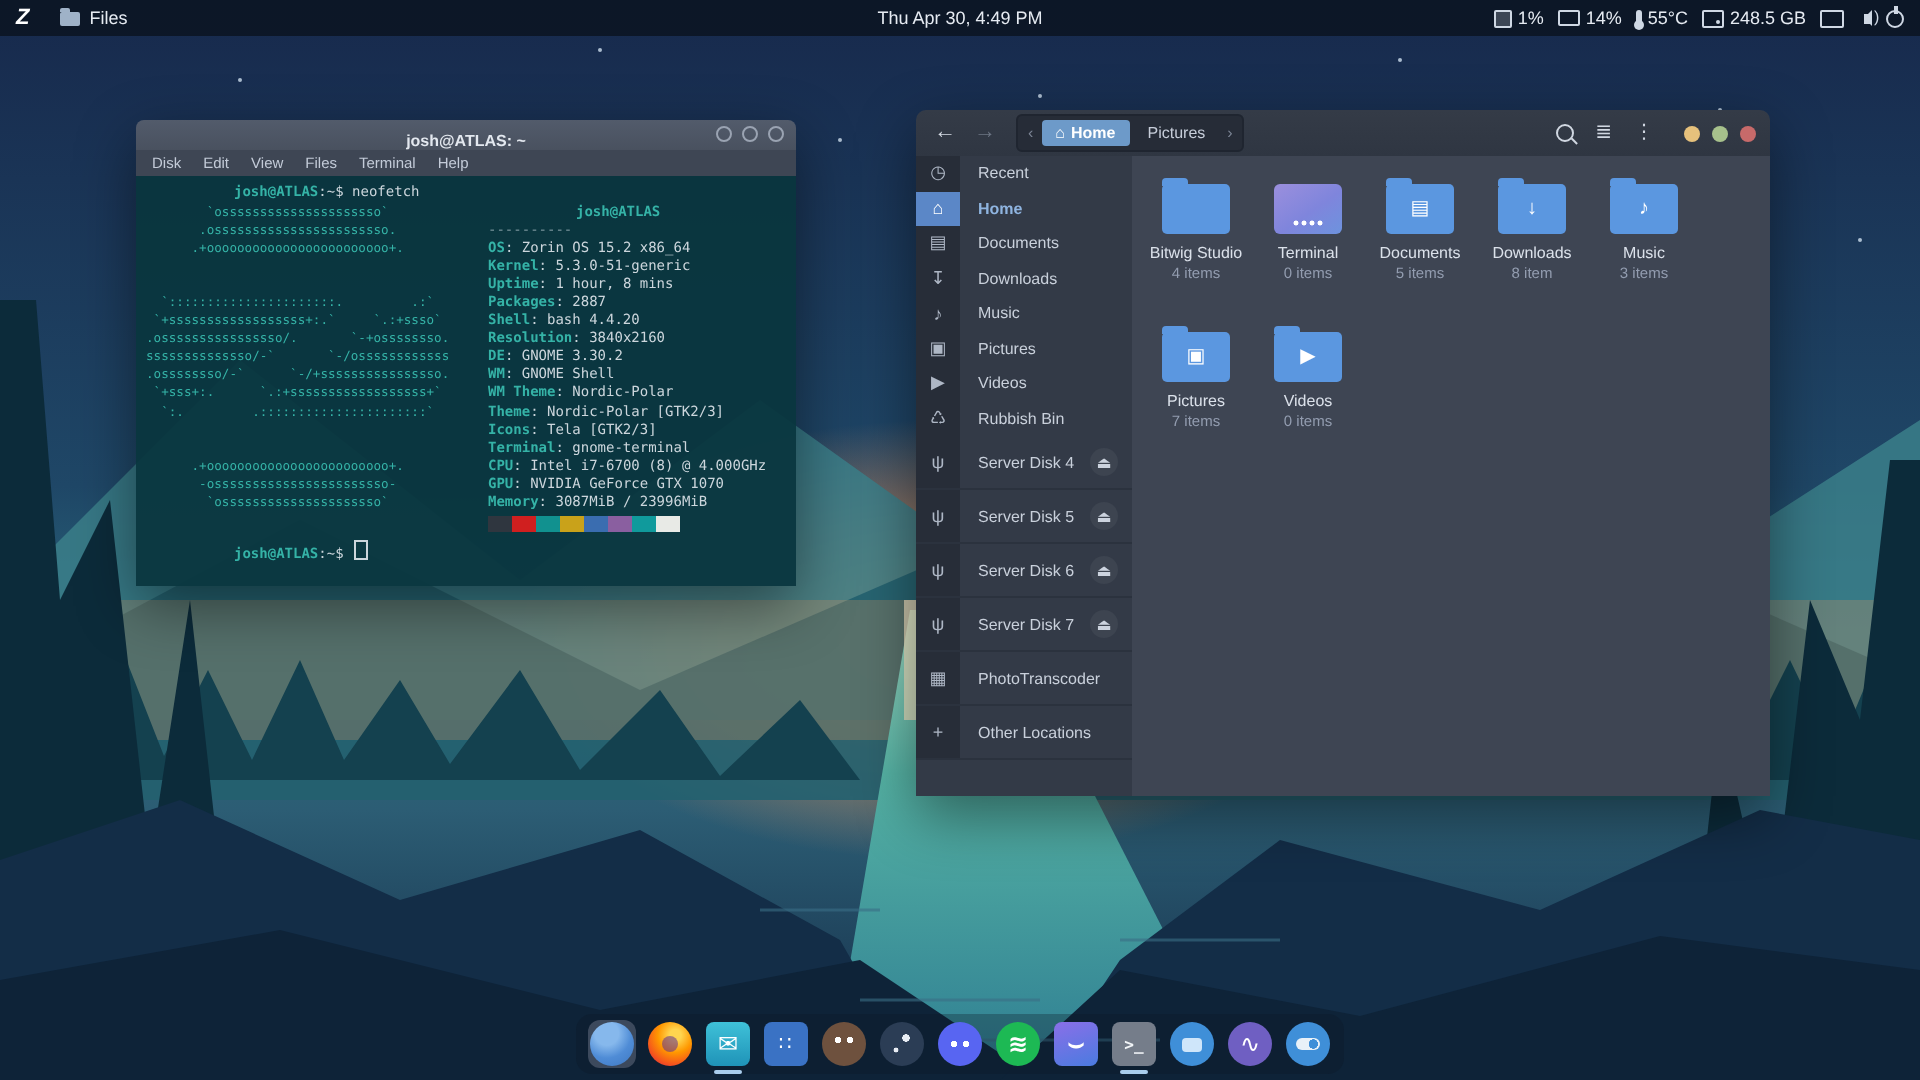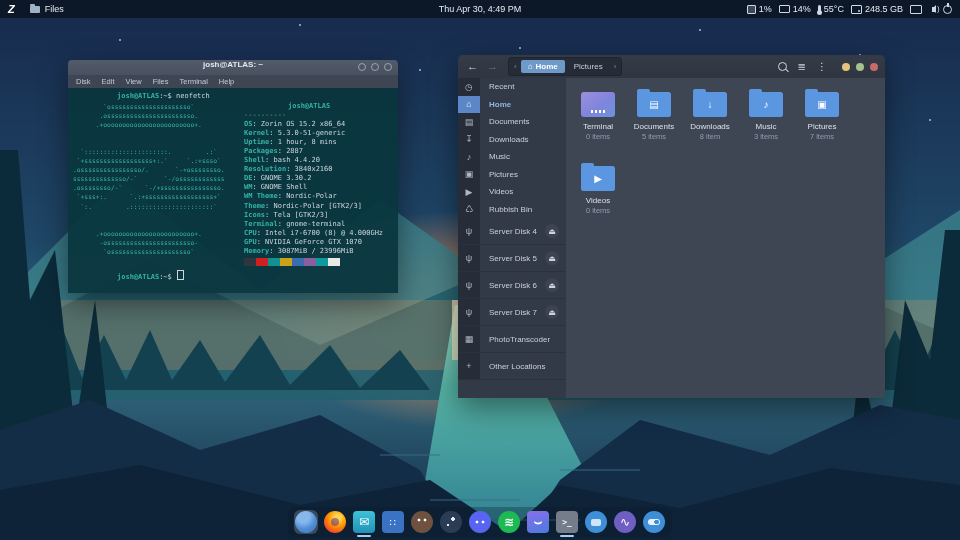--- a/index.html
+++ b/index.html
@@ -29,21 +29,21 @@
   .pi-display{width:10px;height:7px;border:1px solid #cfd8e4;border-radius:1px;margin-top:1px;}
   .pi-speaker{width:4px;height:5px;background:#cfd8e4;margin-left:3px;}
   .pi-speaker::before{content:"";position:absolute;left:-4px;top:-2px;border:4.5px solid transparent;border-right-color:#cfd8e4;}
   .pi-speaker::after{content:")";position:absolute;left:5px;top:-3px;color:#cfd8e4;font-size:8px;}
   .pi-power{width:7px;height:7px;border:1.5px solid #cfd8e4;border-radius:50%;}
   .pi-power::after{content:"";position:absolute;left:3px;top:-3px;width:1.5px;height:4px;background:#cfd8e4;}
   
   #terminal{position:absolute;left:68px;top:60px;width:330px;height:233px;z-index:20;
             border-radius:4px 4px 0 0;box-shadow:0 10px 30px rgba(0,0,0,.45);}
   .term-titlebar{height:15px;background:linear-gradient(#525b6b,#49515f);border-radius:4px 4px 0 0;
-                 display:flex;align-items:flex-start;justify-content:center;position:relative;
+                 display:flex;align-items:flex-end;justify-content:center;position:relative;
                  color:#e3e8ef;font-size:8px;font-weight:bold;}
   .term-buttons{position:absolute;right:6px;top:3px;display:flex;gap:5px;}
   .term-btn{width:8px;height:8px;border:1px solid #9aa3b2;border-radius:50%;box-sizing:border-box;}
   .term-menubar{height:13px;background:#3e4654;display:flex;align-items:center;gap:11px;
                 padding:0 8px;color:#c3cbd8;font-size:7.5px;}
   .term-body{height:205px;background:rgba(9,54,62,.95);position:relative;
              font-family:"DejaVu Sans Mono",monospace;font-size:7px;color:#ccd6dc;}
   .t-teal{color:#35b3a7;font-weight:bold;margin-left:44px;}
   .t-dim{color:#7f99a0;}
   .term-cmdline{position:absolute;left:5px;top:4px;white-space:pre;}
@@ -359,20 +359,25 @@
           <span class="sb-label">PhotoTranscoder</span>
         </div>
         <div class="sb-row dev-row">
           <span class="sb-ic">+</span>
           <span class="sb-label">Other Locations</span>
         </div>
       </div>
     <div class="files-main">
       <div class="folder-grid" id="folder-grid">
           <div class="folder-item">
+            <div class="folder-icon"></div>
+            <div class="folder-name">Bitwig Studio</div>
+            <div class="folder-count">4 items</div>
+          </div>
+          <div class="folder-item">
             <div class="desktop-icon"></div>
             <div class="folder-name">Terminal</div>
             <div class="folder-count">0 items</div>
           </div>
           <div class="folder-item">
             <div class="folder-icon">
               <span class="emblem">▤</span>
             </div>
             <div class="folder-name">Documents</div>
             <div class="folder-count">5 items</div>

